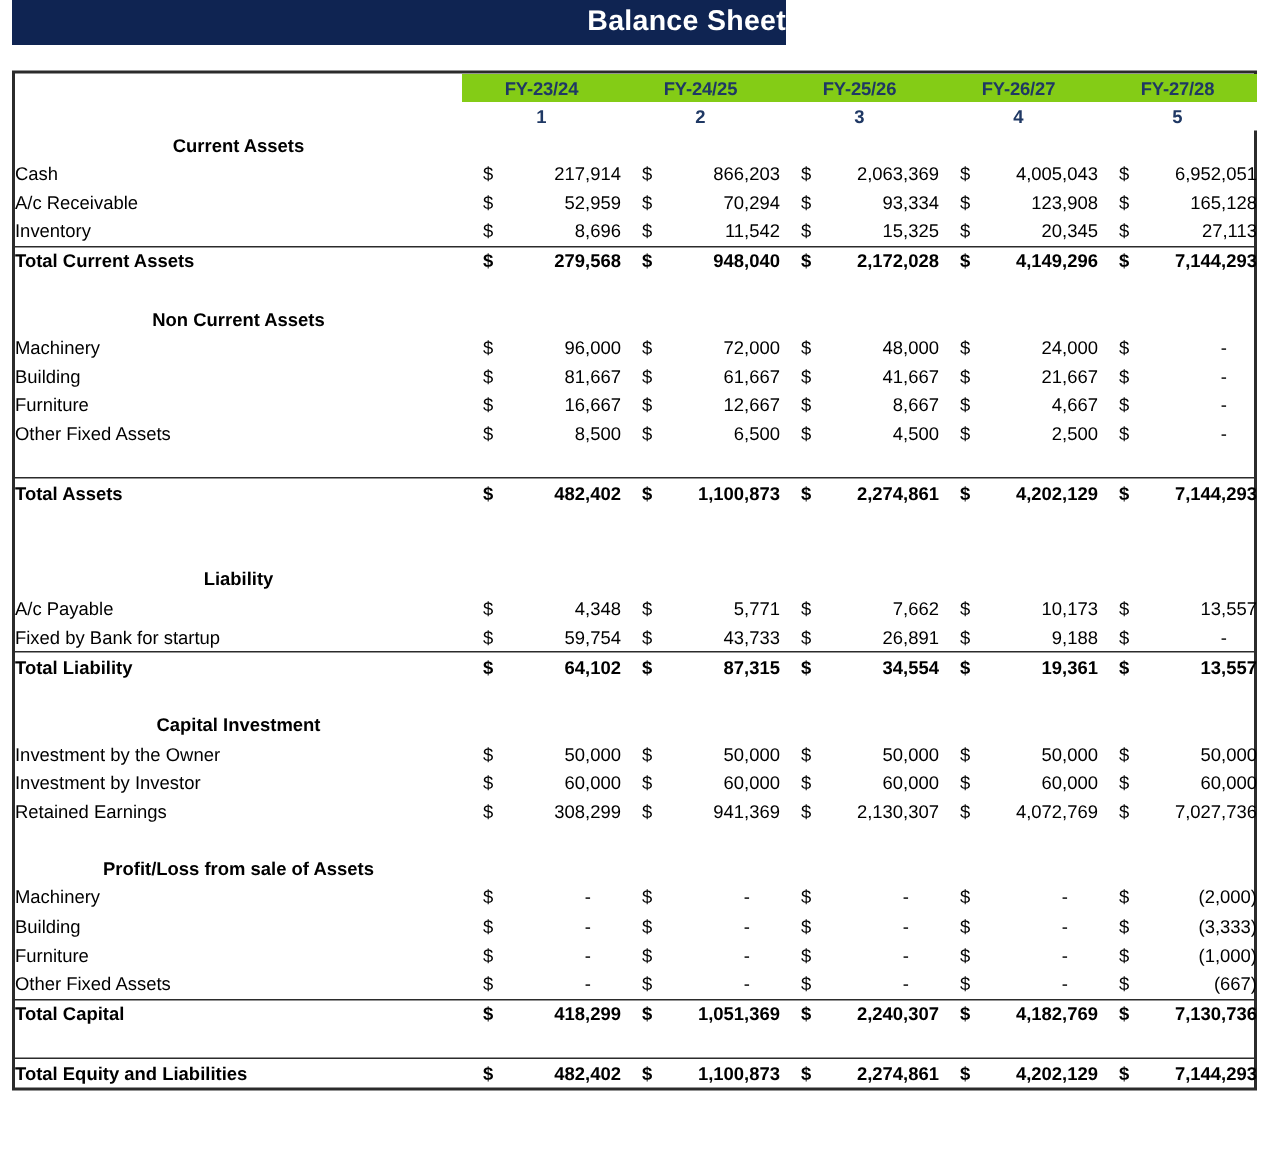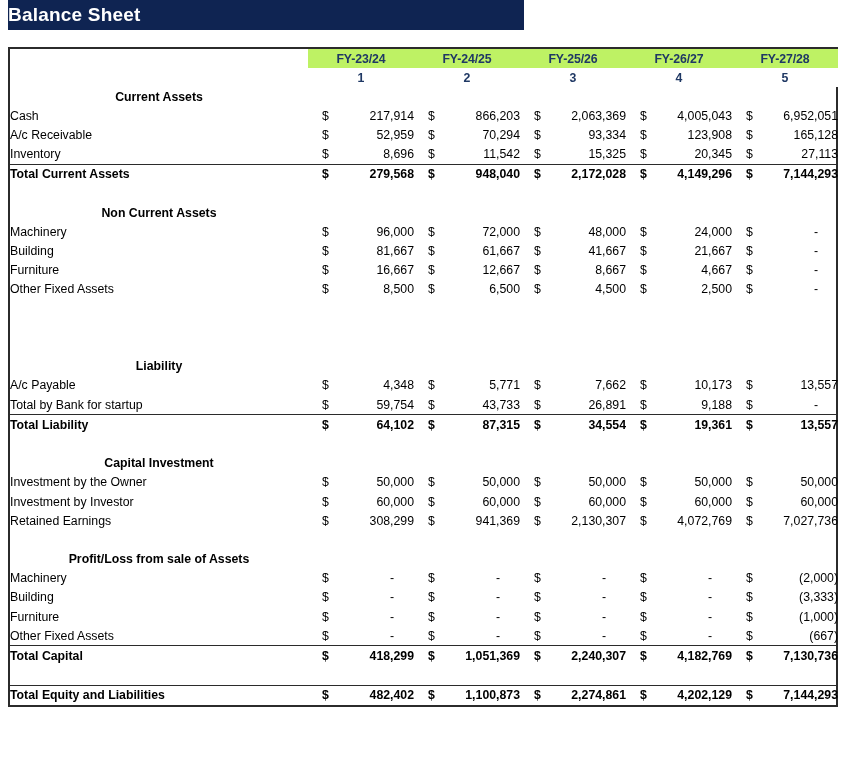--- a/index.html
+++ b/index.html
@@ -17,21 +17,21 @@
   
   #title-banner {
     position: absolute;
     left: 8px;
     top: 0px;
     width: 516px;
     height: 30px;
     background: #0F2452;
     display: flex;
     align-items: center;
-    justify-content: flex-start;
+    justify-content: flex-end;
   }
   #title-banner .title-text {
     color: #ffffff;
     font-size: 19px;
     font-weight: bold;
     letter-spacing: 0.2px;
   }
 
   
   #sheet {
@@ -63,21 +63,21 @@
     vertical-align: middle;
     white-space: nowrap;
     overflow: hidden;
   }
 
   
   tr.hdr-years td { height: 19px; }
   tr.hdr-nums  td { height: 19px; }
 
   td.hdr-cell {
-    background: #bef264;
+    background: #84cc16;
     color: #1F3864;
     font-weight: bold;
     font-size: 12.3px;
     text-align: center;
     letter-spacing: -0.1px;
   }
   td.hdr-num {
     background: #ffffff;
     color: #1F3864;
     font-weight: bold;
@@ -254,20 +254,28 @@
           <td class="money dash"><span class="cur">$</span><span class="val">-</span></td>
         </tr>
         <tr class="spacer-row">
           <td></td>
           <td></td>
           <td></td>
           <td></td>
           <td></td>
           <td></td>
         </tr>
+        <tr class="data-row total-row dbl-bottom">
+          <td class="lbl total">Total Assets</td>
+          <td class="money"><span class="cur">$</span><span class="val">482,402</span></td>
+          <td class="money"><span class="cur">$</span><span class="val">1,100,873</span></td>
+          <td class="money"><span class="cur">$</span><span class="val">2,274,861</span></td>
+          <td class="money"><span class="cur">$</span><span class="val">4,202,129</span></td>
+          <td class="money"><span class="cur">$</span><span class="val">7,144,293</span></td>
+        </tr>
         <tr class="spacer-row">
           <td></td>
           <td></td>
           <td></td>
           <td></td>
           <td></td>
           <td></td>
         </tr>
         <tr class="spacer-row">
           <td></td>
@@ -287,21 +295,21 @@
         </tr>
         <tr class="data-row">
           <td class="lbl">A/c Payable</td>
           <td class="money"><span class="cur">$</span><span class="val">4,348</span></td>
           <td class="money"><span class="cur">$</span><span class="val">5,771</span></td>
           <td class="money"><span class="cur">$</span><span class="val">7,662</span></td>
           <td class="money"><span class="cur">$</span><span class="val">10,173</span></td>
           <td class="money"><span class="cur">$</span><span class="val">13,557</span></td>
         </tr>
         <tr class="data-row">
-          <td class="lbl">Total by Bank for startup</td>
+          <td class="lbl">Fixed by Bank for startup</td>
           <td class="money"><span class="cur">$</span><span class="val">59,754</span></td>
           <td class="money"><span class="cur">$</span><span class="val">43,733</span></td>
           <td class="money"><span class="cur">$</span><span class="val">26,891</span></td>
           <td class="money"><span class="cur">$</span><span class="val">9,188</span></td>
           <td class="money dash"><span class="cur">$</span><span class="val">-</span></td>
         </tr>
         <tr class="data-row total-row">
           <td class="lbl total">Total Liability</td>
           <td class="money"><span class="cur">$</span><span class="val">64,102</span></td>
           <td class="money"><span class="cur">$</span><span class="val">87,315</span></td>

